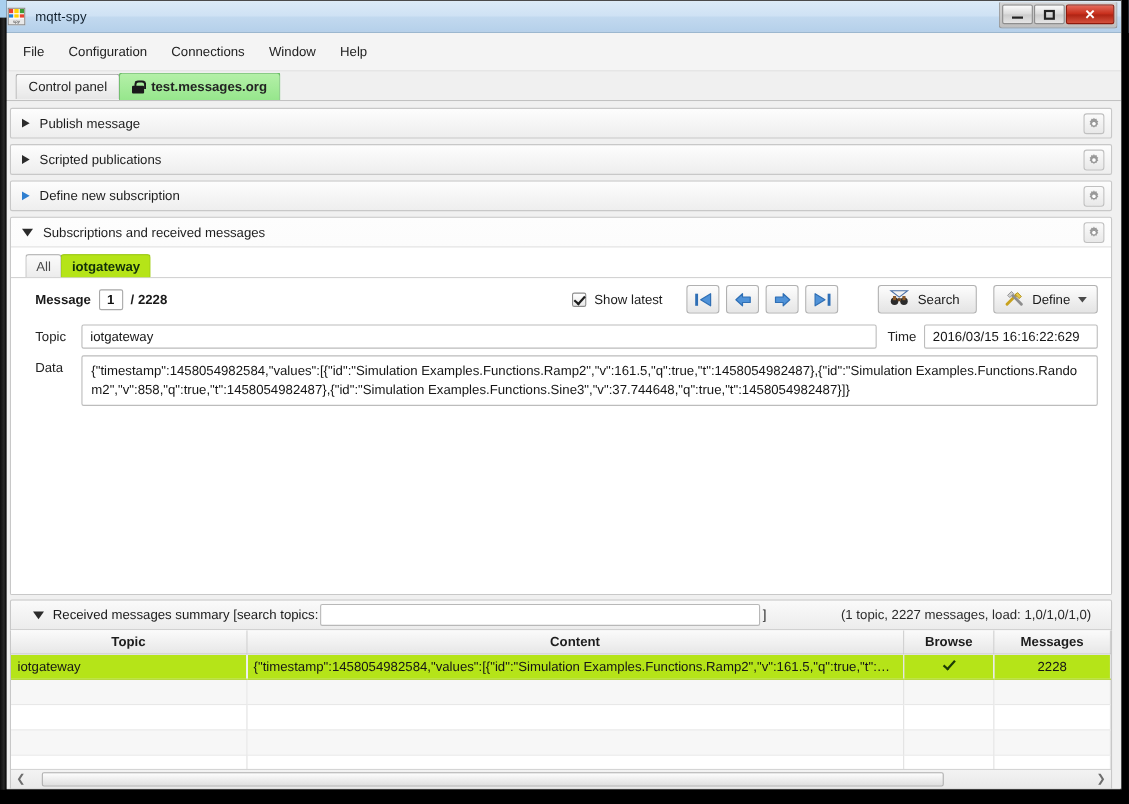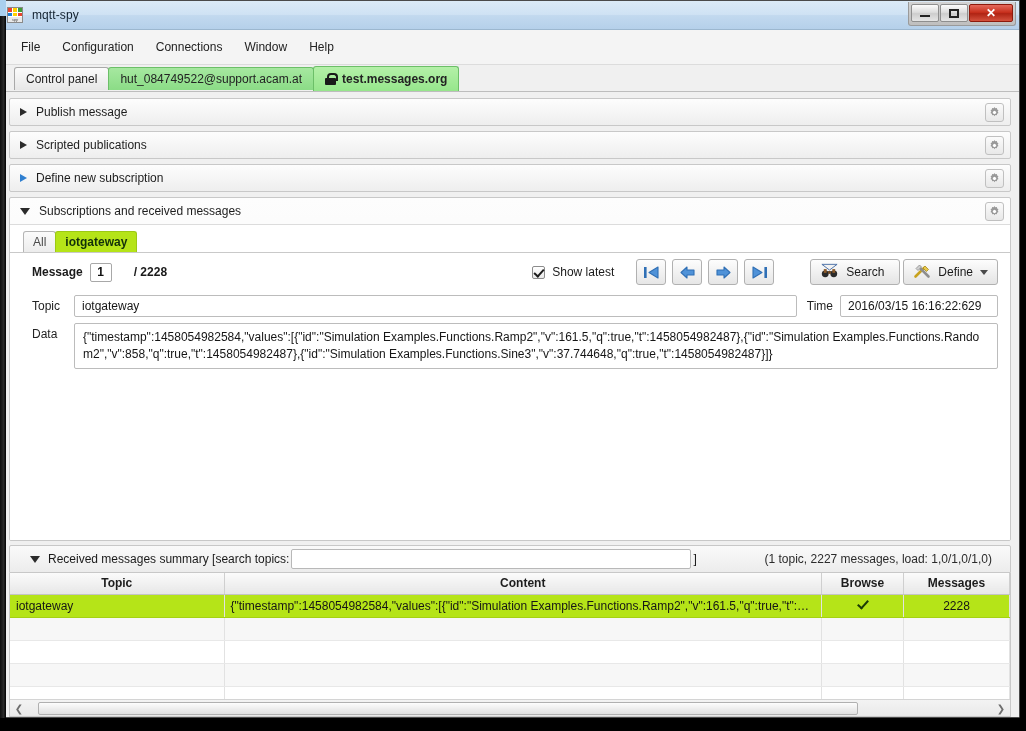--- a/index.html
+++ b/index.html
@@ -311,21 +311,21 @@
     width: 22px; height: 19px;
     border: 1px solid #a8a8a8;
     border-radius: 2px;
     background: #fff;
     text-align: center;
     font-size: 12px;
     font-weight: bold;
     line-height: 17px;
     color: #111;
   }
-  #msg-total { font-weight: bold; font-size: 12px; margin-left: 22px; }
+  #msg-total { font-weight: bold; font-size: 12px; margin-left: 7px; }
   #msg-bar .spacer { flex: 1 1 auto; }
   #showlatest-wrap {
     display: flex; align-items: center;
     margin-right: 22px;
     cursor: default;
   }
   .checkbox {
     width: 13px; height: 13px;
     border: 1px solid #8c8c8c;
     border-radius: 2px;
@@ -347,21 +347,21 @@
   .navbtn {
     width: 30px; height: 26px;
     border: 1px solid #b1b1b1;
     border-radius: 3px;
     background: linear-gradient(#fdfdfd,#e6e6e6);
     display: flex; align-items: center; justify-content: center;
     cursor: default;
   }
   .navbtn svg { display: block; }
   #right-buttons {
-    display: flex; gap: 3px;
+    display: flex; gap: 15px;
     margin-left: 36px;
   }
   .toolbtn {
     height: 26px;
     min-width: 90px;
     border: 1px solid #b1b1b1;
     border-radius: 3px;
     background: linear-gradient(#fdfdfd,#e4e4e4);
     display: flex; align-items: center;
     padding: 0 9px;
@@ -608,21 +608,20 @@
   <div id="menubar">
     <div class="menu-item">File</div>
     <div class="menu-item">Configuration</div>
     <div class="menu-item">Connections</div>
     <div class="menu-item">Window</div>
     <div class="menu-item">Help</div>
   </div>
 
   <div id="conn-tabs">
     <div class="ctab">Control panel</div>
-    <div class="ctab green">hut_084749522@support.acam.at</div>
     <div class="ctab active">
       <span class="lock-icon"></span>
       <span>test.messages.org</span>
     </div>
   </div>
 
   <div id="content">
 
     <div class="pane">
       <div class="pane-header">

